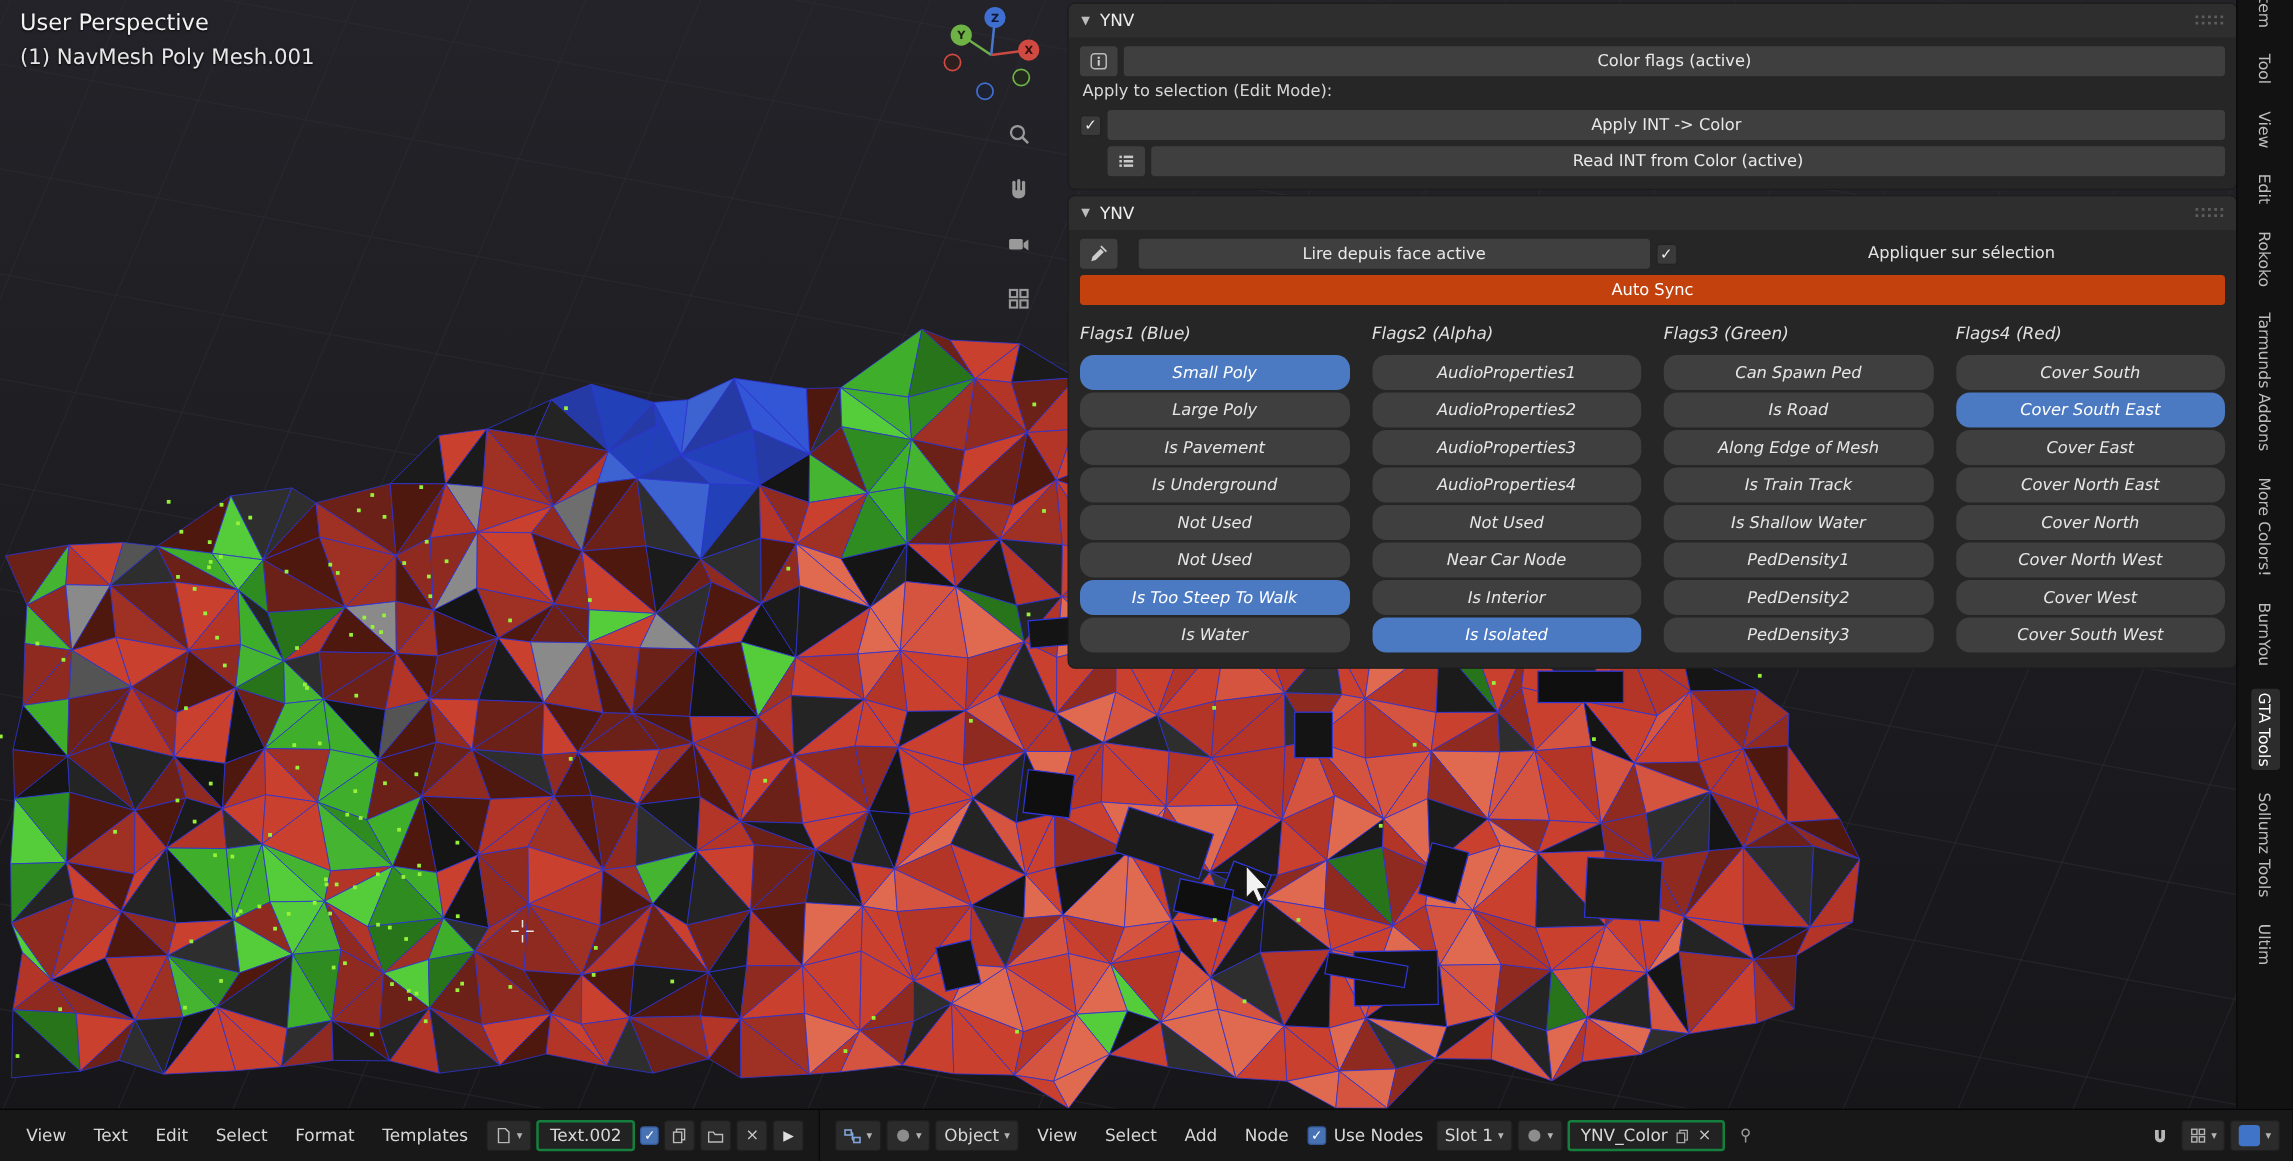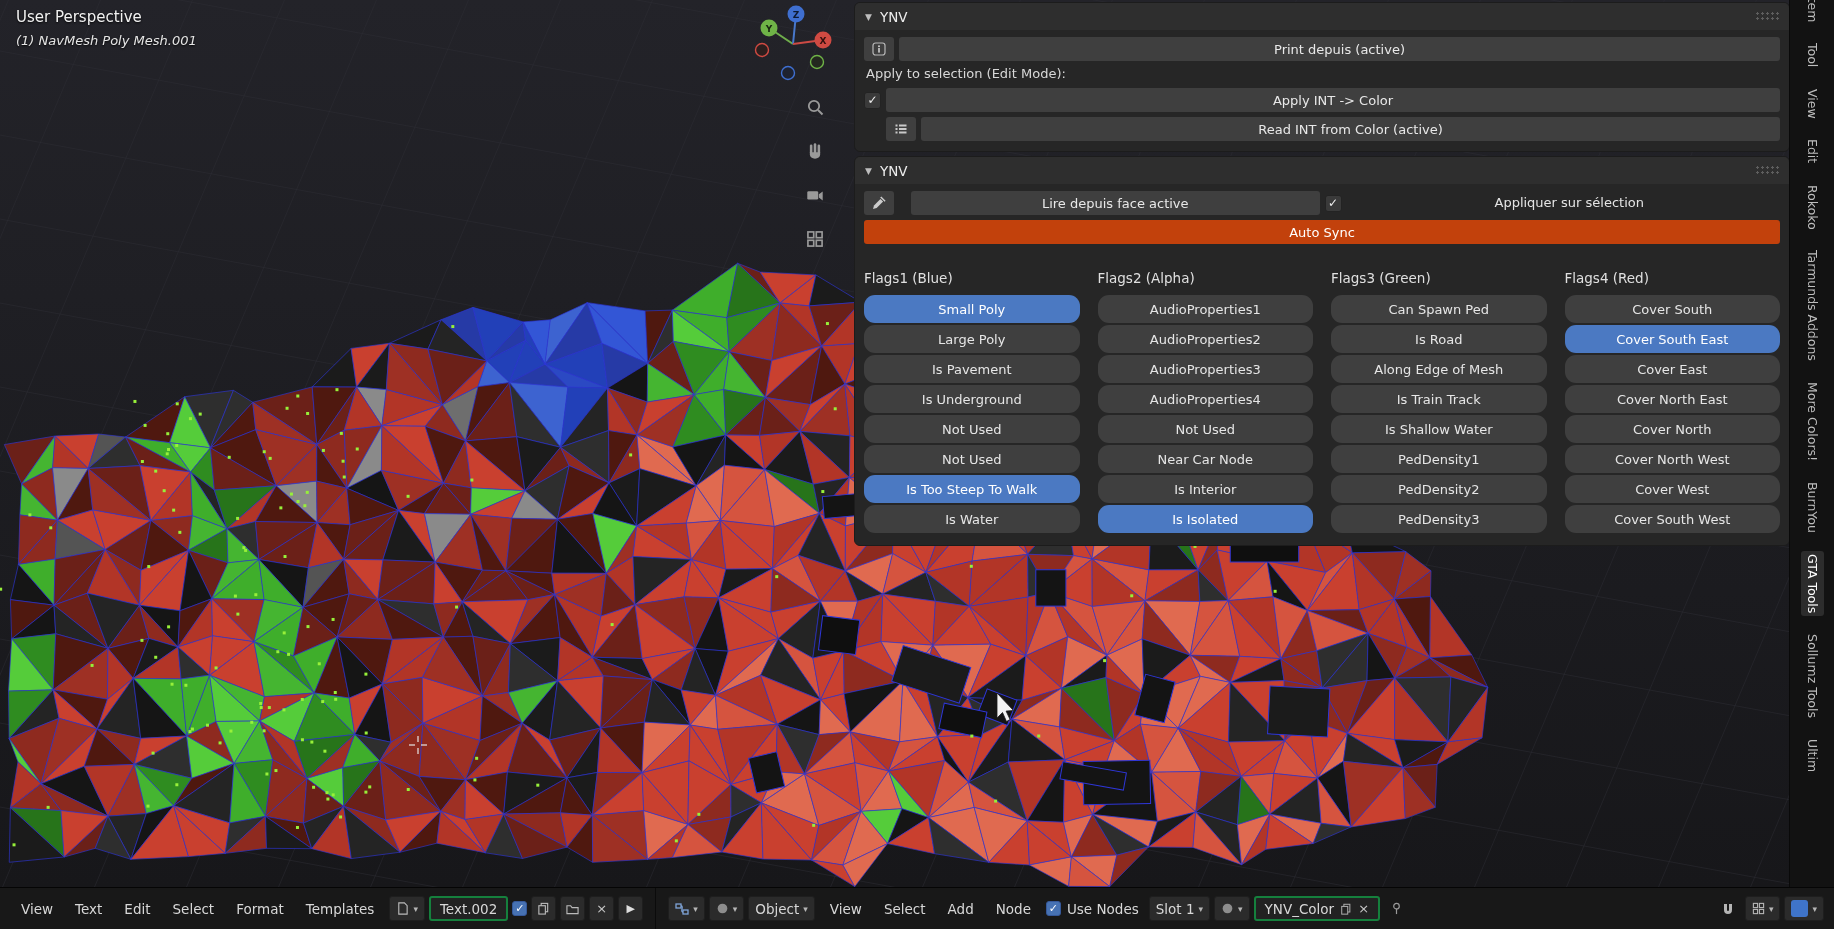--- a/index.html
+++ b/index.html
@@ -3,22 +3,22 @@
 <meta charset="utf-8">
 <style>
   html,body{margin:0;padding:0;background:#0d0d0d;}
   #stage{position:relative;width:1834px;height:929px;overflow:hidden;background:#101012;
          font-family:"DejaVu Sans",sans-serif;color:#e2e2e2;}
   
   #viewport{position:absolute;left:0;top:0;right:0;bottom:42px;overflow:hidden;
             background:linear-gradient(#232329,#17171a);}
   #mesh{position:absolute;left:0;top:0;}
   #vp-overlay{position:absolute;left:16px;top:8px;text-shadow:0 1px 2px rgba(0,0,0,.85);}
-  #persp{font-size:15px;color:#f2f2f2;margin-bottom:7px;}
-  #objname{font-size:13px;color:#e6e6e6;font-style:italic;}
+  #persp{font-size:18px;color:#f2f2f2;margin-bottom:7px;}
+  #objname{font-size:17px;color:#e6e6e6;}
   #gizmo{position:absolute;left:746px;top:0;}
   #navicons{position:absolute;left:800px;top:92px;display:flex;flex-direction:column;gap:14px;align-items:center;}
   .navbtn{width:30px;height:30px;border-radius:15px;display:flex;align-items:center;justify-content:center;}
   
   #sidebar{position:absolute;top:2px;right:44px;width:936px;font-size:13px;}
   .panel{background:#262626;border:1px solid #1c1c1c;border-radius:6px;margin-bottom:4px;overflow:hidden;}
   .panel-header{height:27px;background:#2e2e2e;display:flex;align-items:center;gap:8px;padding:0 10px;
                 color:#ededed;font-size:13.5px;}
   .tri{font-size:9px;color:#bdbdbd;}
   .grip{margin-left:auto;width:24px;height:11px;opacity:.8;
@@ -27,21 +27,21 @@
   .row{display:flex;align-items:center;gap:5px;margin-bottom:5px;}
   .btn{flex:1;height:24px;background:#3f3f3f;border-radius:3px;display:flex;align-items:center;
        justify-content:center;color:#e8e8e8;white-space:nowrap;}
   .icon-btn{flex:0 0 30px;}
   .blue-btn{background:#c2410c;color:#fff;}
   .plabel{color:#d8d8d8;margin:3px 2px 7px;}
   .cb{flex:0 0 17px;width:17px;height:17px;background:#3a3a3a;border:1px solid #232323;border-radius:3px;
       color:#f0f0f0;font-size:12px;display:flex;align-items:center;justify-content:center;box-sizing:border-box;}
   .half{flex:1;display:flex;align-items:flex-start;gap:17px;min-width:0;}
   .label-center{flex:1;text-align:center;color:#e4e4e4;white-space:nowrap;}
-  #flags{display:flex;gap:18px;margin-top:24px;}
+  #flags{display:flex;gap:18px;margin-top:13px;font-style:italic;}
   .flag-col{flex:1;min-width:0;}
   .flag-title{font-size:13.5px;color:#e0e0e0;margin:2px 0 9px;}
   .flag-btn{height:28px;margin-bottom:2px;background:#3f3f3f;border-radius:11px;display:flex;align-items:center;
             justify-content:center;color:#e6e6e6;font-size:13px;white-space:nowrap;overflow:hidden;}
   .flag-btn.selected{background:#4b79c2;color:#fff;}
   
   #tabstrip{position:absolute;top:0;right:0;bottom:42px;width:44px;background:#121212;border-left:1px solid #090909;
             display:flex;flex-direction:column;align-items:center;gap:15px;overflow:hidden;}
   .tab{writing-mode:vertical-rl;color:#bdbdbd;font-size:12.5px;padding:3px 4px;border-radius:3px;white-space:nowrap;}
   .tab.active{color:#fff;background:#2c2c2c;}
@@ -1141,21 +1141,21 @@
       </div>
       <div class="panel-body">
         <div class="row">
           <div class="btn icon-btn">
             <svg width="14" height="14" viewBox="0 0 14 14">
                 <rect x="1" y="1" width="12" height="12" rx="2.5" fill="none" stroke="#b9b9b9" stroke-width="1.2"></rect>
                 <circle cx="7" cy="4.2" r="1" fill="#cfcfcf"></circle>
                 <rect x="6.2" y="6" width="1.6" height="4.6" fill="#cfcfcf"></rect>
               </svg>
           </div>
-          <div class="btn">Print depuis (active)</div>
+          <div class="btn">Color flags (active)</div>
         </div>
         <div class="plabel">Apply to selection (Edit Mode):</div>
         <div class="row">
           <span class="cb">✓</span>
           <div class="btn">Apply INT -&gt; Color</div>
         </div>
         <div class="row" style="margin-bottom:0;margin-left:22px;">
           <div class="btn icon-btn">
             <svg width="14" height="14" viewBox="0 0 14 14">
                 <g fill="#c9c9c9">

